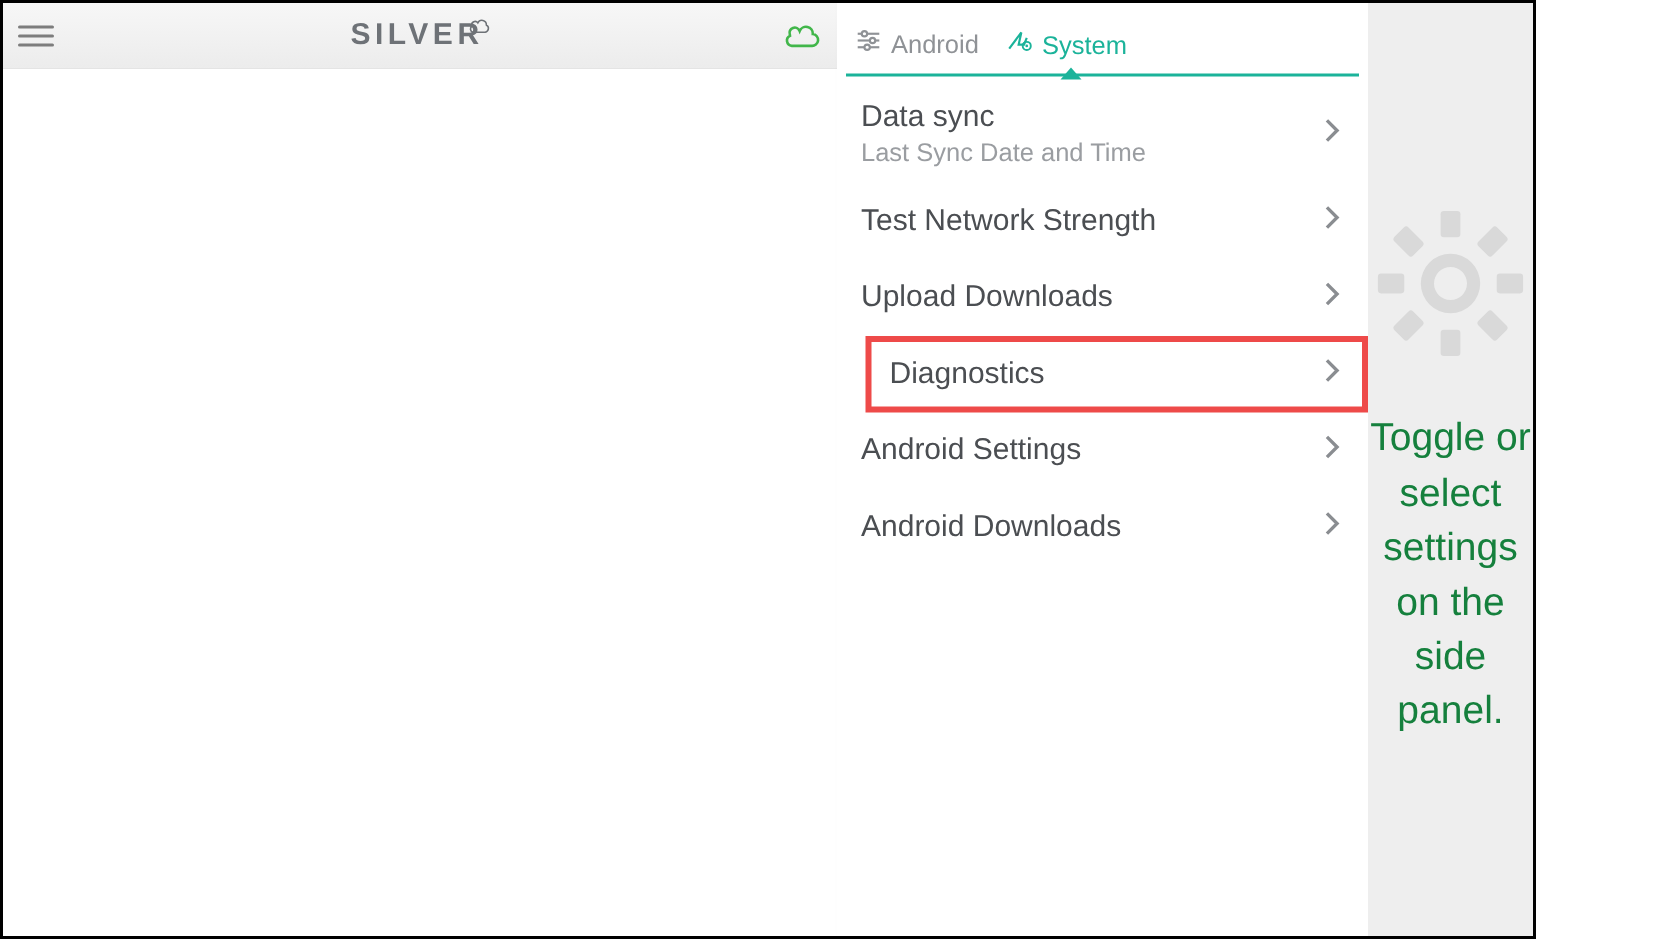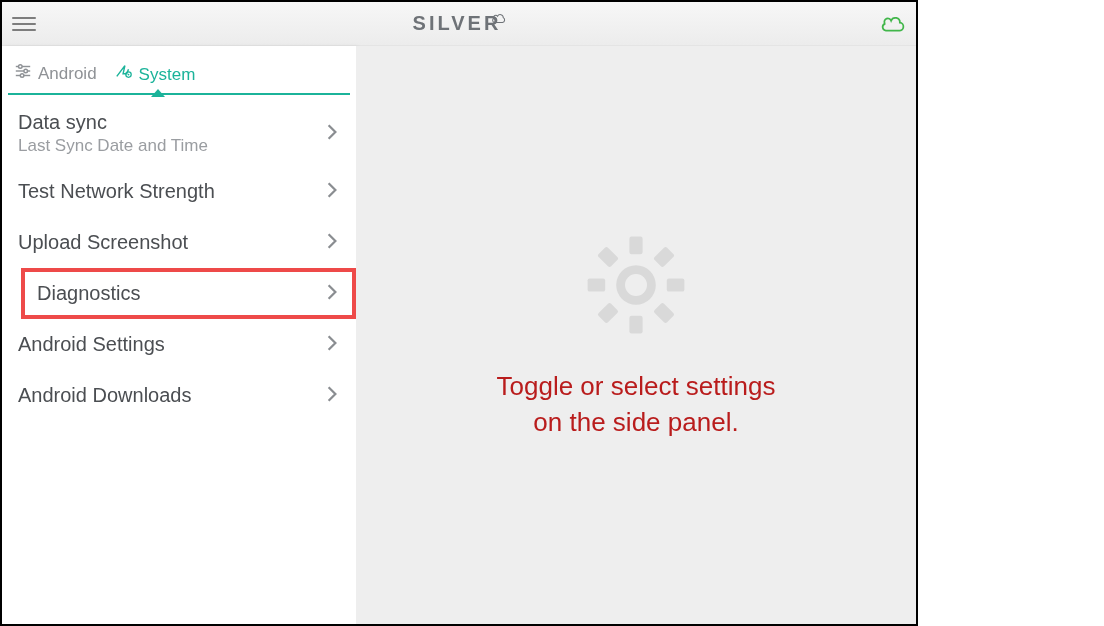--- a/index.html
+++ b/index.html
@@ -1,19 +1,19 @@
 <!DOCTYPE html>
 <html><head>
 <meta charset="utf-8">
 <style>
   * { box-sizing: border-box; margin: 0; padding: 0; }
   html, body { width: 1104px; height: 626px; font-family: Arial, Helvetica, sans-serif; }
   .frame {
-    width: 918px; height: 626px; border: 2px solid #000; background: #fff; position: relative;
-    display: flex; flex-direction: column;
+    width: 1024px; height: 626px; border: 2px solid #000; background: #fff; position: relative;
+    display: flex; flex-direction: row;
   }
   .header {
     height: 44px; width: 100%;
     background: linear-gradient(to bottom, #f7f7f7 0%, #ececec 100%);
     display: flex; align-items: center; justify-content: space-between;
     padding: 0 10px;
     border-bottom: 1px solid #e4e4e4;
   }
   .hamburger { display: flex; flex-direction: column; justify-content: center; gap: 4px; width: 24px; height: 24px; cursor: pointer; }
   .hamburger span { display: block; height: 2px; background: #7d7d7d; border-radius: 1px; }
@@ -57,21 +57,21 @@
   .menu-item .chev svg { width: 12px; height: 18px; }
   .menu-item.highlight {
     outline: 4px solid #ee4a49; outline-offset: -4px; margin-left: 19px;
   }
 
   .content {
     flex: 1; background: #eeeeee; display: flex; flex-direction: column; align-items: center; justify-content: center;
   }
   .gear-big svg { width: 110px; height: 110px; }
   .placeholder-text {
-    margin-top: 24px; color: #b91c1c; font-size: 26px; text-align: center; line-height: 1.4;
+    margin-top: 24px; color: #15803d; font-size: 26px; text-align: center; line-height: 1.4;
   }
 </style>
 </head>
 <body>
 
 <div class="frame">
 
   <div class="header">
     <div class="hamburger">
       <span></span>
@@ -144,21 +144,21 @@
           </div>
           <span class="chev">
             <svg viewBox="0 0 10 16">
                 <path d="M2 2 L8 8 L2 14" fill="none" stroke="#8a8d91" stroke-width="2"></path>
               </svg>
           </span>
         </div>
 
         <div class="menu-item">
           <div class="labels">
-            <span class="title">Upload Screenshot</span>
+            <span class="title">Upload Downloads</span>
           </div>
           <span class="chev">
             <svg viewBox="0 0 10 16">
                 <path d="M2 2 L8 8 L2 14" fill="none" stroke="#8a8d91" stroke-width="2"></path>
               </svg>
           </span>
         </div>
 
         <div class="menu-item highlight">
           <div class="labels">

